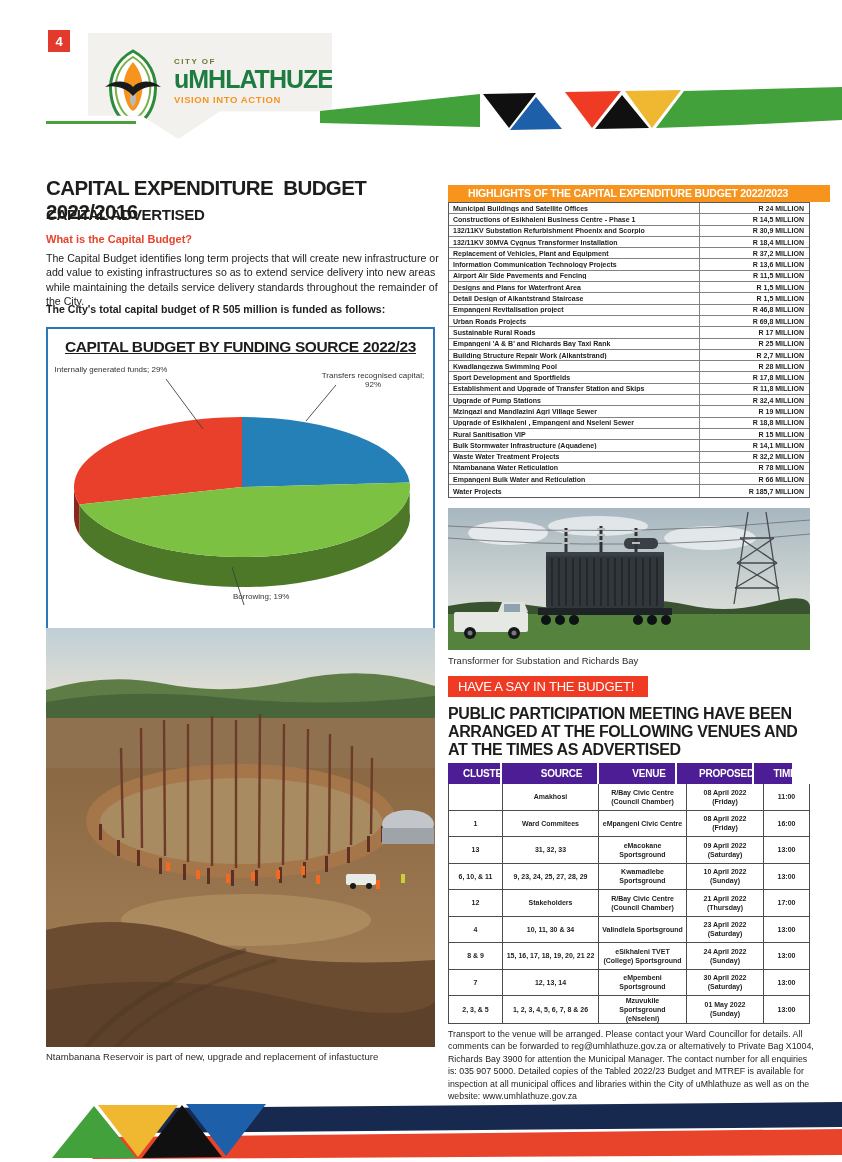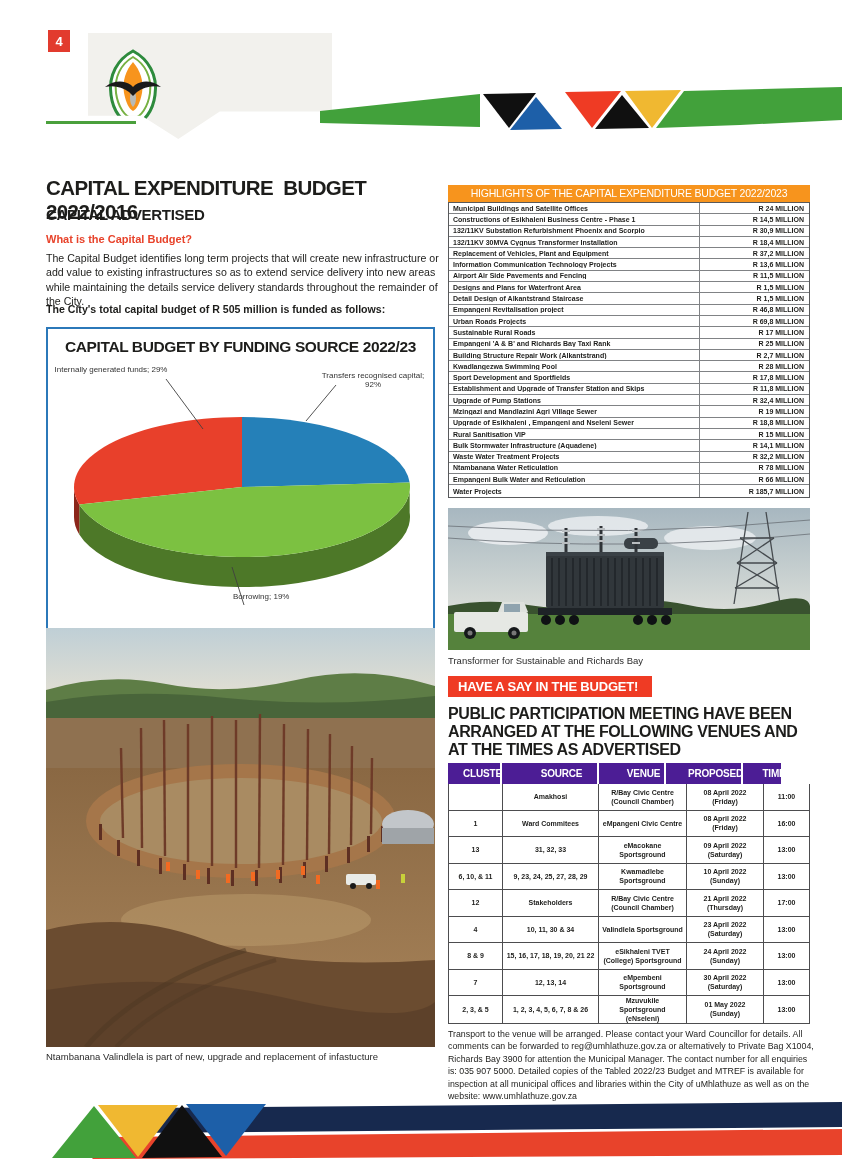--- a/index.html
+++ b/index.html
@@ -15,67 +15,72 @@
   .cityname{font-size:25px;font-weight:bold;color:#1E7C40;letter-spacing:-1px;line-height:1.05;}
   .tagline{font-size:9.5px;font-weight:bold;color:#F7941D;letter-spacing:.6px;margin-top:2px;}
   .top-banner{left:320px;top:86px;width:522px;height:56px;}
   .bottom-banner{left:0;top:1100px;width:842px;height:62px;}
   
   .h1{left:46px;top:176px;width:400px;font-size:20.5px;font-weight:bold;letter-spacing:-.6px;white-space:pre-wrap;}
   .h2{left:46px;top:206px;font-size:15px;font-weight:bold;letter-spacing:-.3px;}
   .q{left:46px;top:233px;font-size:11px;font-weight:bold;color:#E8432B;}
   .body-text{left:46px;top:251px;width:396px;font-size:10.6px;line-height:1.36;}
   .funding-intro{left:46px;top:303px;width:396px;font-size:10.6px;font-weight:bold;}
-  .chart-box{left:46px;top:327px;width:389px;height:377px;border:2px solid #2B78B9;box-sizing:border-box;background:#fff;}
+  .chart-box{left:46px;top:327px;width:389px;height:377px;border:2px solid #2B78B9;box-sizing:border-box;background:#fff;text-decoration:underline;}
   .chart-title{text-align:center;font-weight:bold;font-size:15.5px;margin-top:9px;letter-spacing:-.4px;}
   #pie{position:absolute;left:0;top:40px;width:385px;height:252px;}
   .pie-lbl{position:absolute;font-size:8px;line-height:1.15;text-align:center;color:#333;}
   .lbl-left{left:4px;top:36px;width:118px;}
   .lbl-right{right:2px;top:42px;width:116px;}
   .lbl-bottom{left:185px;top:263px;width:110px;text-align:left;}
   .photo-left{left:46px;top:628px;width:389px;height:419px;}
   .caption-left{left:46px;top:1051px;width:396px;font-size:9.5px;color:#2b2b2b;}
   
-  .hl-header{left:448px;top:185px;width:362px;height:17px;background:#F7941D;color:#fff;font-weight:normal;font-size:10.5px;text-align:center;line-height:17px;letter-spacing:-.2px;}
+  .hl-header{left:448px;top:185px;width:362px;height:17px;background:#F7941D;color:#fff;font-weight:bold;font-size:10.5px;text-align:left;line-height:17px;letter-spacing:-.2px;padding-left:20px;}
   .hl-table{left:448px;top:202px;width:362px;border:1px solid #58595b;box-sizing:border-box;background:#fff;}
   .hl-row{display:flex;border-bottom:1px solid #808285;height:11.3px;box-sizing:border-box;align-items:center;}
   .hl-row:last-child{border-bottom:none;}
   .hl-name{flex:1;font-size:7px;font-weight:bold;padding-left:4px;white-space:nowrap;overflow:hidden;}
   .hl-amt{width:110px;align-self:stretch;border-left:1px solid #808285;display:flex;align-items:center;justify-content:flex-end;font-size:7px;font-weight:bold;padding-right:5px;box-sizing:border-box;}
   .photo-right{left:448px;top:508px;width:362px;height:142px;}
   .caption-right{left:448px;top:655px;width:362px;font-size:9.5px;color:#2b2b2b;}
-  .red-banner{left:448px;top:676px;height:21px;display:flex;align-items:center;background:#EF3B24;color:#fff;font-weight:bold;font-size:13px;padding:0 14px 0 10px;letter-spacing:-.2px;}
+  .red-banner{left:448px;top:676px;height:21px;display:flex;align-items:center;background:#EF3B24;color:#fff;font-weight:normal;font-size:13px;padding:0 14px 0 10px;letter-spacing:-.2px;}
   .part-heading{left:448px;top:705px;width:352px;font-size:16px;font-weight:bold;line-height:1.12;letter-spacing:-.4px;}
   .p-table{left:448px;top:763px;width:362px;}
   .p-head{display:flex;height:21px;}
   .p-hcell{background:#4c1d95;color:#fff;font-weight:bold;font-size:10px;display:flex;align-items:center;justify-content:center;box-sizing:border-box;border-right:2px solid #fff;letter-spacing:-.2px;padding-left:24px;}
   .p-hcell:last-child{border-right:none;}
   .p-body{border:1px solid #4d4d4f;border-top:none;box-sizing:border-box;}
   .p-row{display:flex;height:26.5px;border-bottom:1px solid #4d4d4f;box-sizing:border-box;}
   .p-row:last-child{border-bottom:none;}
   .p-cell{display:flex;align-items:center;justify-content:center;text-align:center;font-size:7px;font-weight:bold;border-right:1px solid #4d4d4f;box-sizing:border-box;padding:1px 3px;line-height:1.3;}
   .p-cell:last-child{border-right:none;}
-  .w1{width:54px;}.w2{width:97px;}.w3{width:67px;}.w4{width:77px;}.w5{width:38px;}
+  .w1{width:54px;}.w2{width:97px;}.w3{width:78px;}.w4{width:77px;}.w5{width:38px;}
   .pw1{width:54px;}.pw2{width:96px;}.pw3{width:88px;}.pw4{width:77px;}.pw5{width:45px;}
   .footer-note{left:448px;top:1028px;width:366px;font-size:8.8px;line-height:1.42;}
 </style>
 </head>
 <body>
 
 <div class="abs pagenum">4</div>
 <div class="abs green-dash"></div>
 
 <div class="abs logo-badge">
   <svg class="emblem" viewBox="0 0 58 78">
     <path d="M29 2 C44 10 54 26 51 46 C49 62 40 74 29 76 C18 74 9 62 7 46 C4 26 14 10 29 2 Z" fill="#ffffff" stroke="#2E8B3D" stroke-width="3"></path>
     <path d="M29 8 C41 15 48 28 46 44 C44 58 37 68 29 70 C21 68 14 58 12 44 C10 28 17 15 29 8 Z" fill="none" stroke="#77B143" stroke-width="2"></path>
     <path d="M29 13 C36 21 40 32 38 44 C36 54 33 60 29 62 C25 60 22 54 20 44 C18 32 22 21 29 13 Z" fill="#F7941D"></path>
     <path d="M29 38 C33 45 33 54 29 58 C25 54 25 45 29 38 Z" fill="#B9BAB6"></path>
     <path d="M1 38 C10 31 20 31 27 36 L29 38 L31 36 C38 31 48 31 57 38 C48 36 40 38 33 43 L29 47 L25 43 C18 38 10 36 1 38 Z" fill="#1A1A1A"></path>
   </svg>
+  <div class="logo-text">
+    <div class="cityof">CITY OF</div>
+    <div class="cityname">uMHLATHUZE</div>
+    <div class="tagline">VISION INTO ACTION</div>
+  </div>
 </div>
 
 <svg class="abs top-banner" viewBox="0 0 522 56">
   <polygon points="0,25 160,8 160,41 0,37" fill="#42A13B"></polygon>
   <polygon points="163,8 216,7 189,42" fill="#101010"></polygon>
   <polygon points="190,44 216,11 242,43" fill="#1D5FA8"></polygon>
   <polygon points="245,6 301,5 272,42" fill="#EF3B24"></polygon>
   <polygon points="275,43 302,9 329,42" fill="#101010"></polygon>
   <polygon points="305,5 361,4 332,42" fill="#F0B831"></polygon>
   <polygon points="336,42 364,5 522,1 522,34 420,39" fill="#42A13B"></polygon>
@@ -169,21 +174,21 @@
   </g>
   <rect x="300" y="246" width="30" height="11" rx="2" fill="#E9EBE7"></rect>
   <circle cx="307" cy="258" r="3" fill="#1a1a1a"></circle>
     <circle cx="323" cy="258" r="3" fill="#1a1a1a"></circle>
   <ellipse cx="200" cy="292" rx="125" ry="26" fill="#C2A172" opacity="0.45"></ellipse>
   <path d="M0 302 Q80 282 160 312 T389 332 L389 419 L0 419 Z" fill="#6B4C30"></path>
   <path d="M0 362 Q120 342 240 370 T389 374 L389 419 L0 419 Z" fill="#5C402A" opacity="0.9"></path>
   <path d="M40 419 C80 372 140 342 200 322" stroke="#4E3722" stroke-width="5" fill="none" opacity="0.5"></path>
   <path d="M70 419 C110 378 170 350 230 332" stroke="#4E3722" stroke-width="4" fill="none" opacity="0.4"></path>
 </svg>
-<div class="abs caption-left">Ntambanana Valindlela is part of new, upgrade and replacement of infastucture</div>
+<div class="abs caption-left">Ntambanana Reservoir is part of new, upgrade and replacement of infastucture</div>
 
 <div class="abs hl-header">HIGHLIGHTS OF THE CAPITAL EXPENDITURE BUDGET 2022/2023</div>
 <div class="abs hl-table">
 
 <div class="hl-row" style="">
     <div class="hl-name">Municipal Buildings and Satellite Offices</div>
     <div class="hl-amt">R 24 MILLION</div>
   </div>
     <div class="hl-row" style="">
     <div class="hl-name">Constructions of Esikhaleni Business Centre - Phase 1</div>
@@ -364,21 +369,21 @@
   <g transform="translate(6,92)">
     <path d="M44 12 L48 2 L70 2 L74 12 Z" fill="#DFE2DE"></path>
     <rect x="50" y="4" width="16" height="8" fill="#8FA3AE"></rect>
     <rect x="0" y="12" width="74" height="20" rx="2" fill="#E6E8E4"></rect>
     <circle cx="16" cy="33" r="6" fill="#15181A"></circle>
       <circle cx="60" cy="33" r="6" fill="#15181A"></circle>
     <circle cx="16" cy="33" r="2.5" fill="#777"></circle>
       <circle cx="60" cy="33" r="2.5" fill="#777"></circle>
   </g>
 </svg>
-<div class="abs caption-right">Transformer for Sustainable and Richards Bay</div>
+<div class="abs caption-right">Transformer for Substation and Richards Bay</div>
 
 <div class="abs red-banner">HAVE A SAY IN THE BUDGET!</div>
 <div class="abs part-heading">PUBLIC PARTICIPATION MEETING HAVE BEEN ARRANGED AT THE FOLLOWING VENUES AND AT THE TIMES AS ADVERTISED</div>
 
 <div class="abs p-table">
   <div class="p-head">
     <div class="p-hcell w1">CLUSTER</div>
     <div class="p-hcell w2">SOURCE</div>
     <div class="p-hcell w3">VENUE</div>
     <div class="p-hcell w4">PROPOSED</div>

